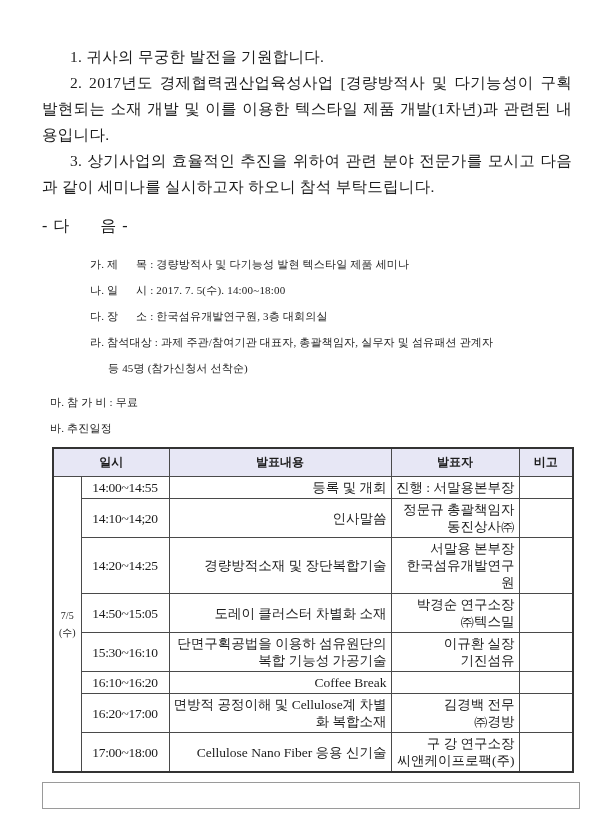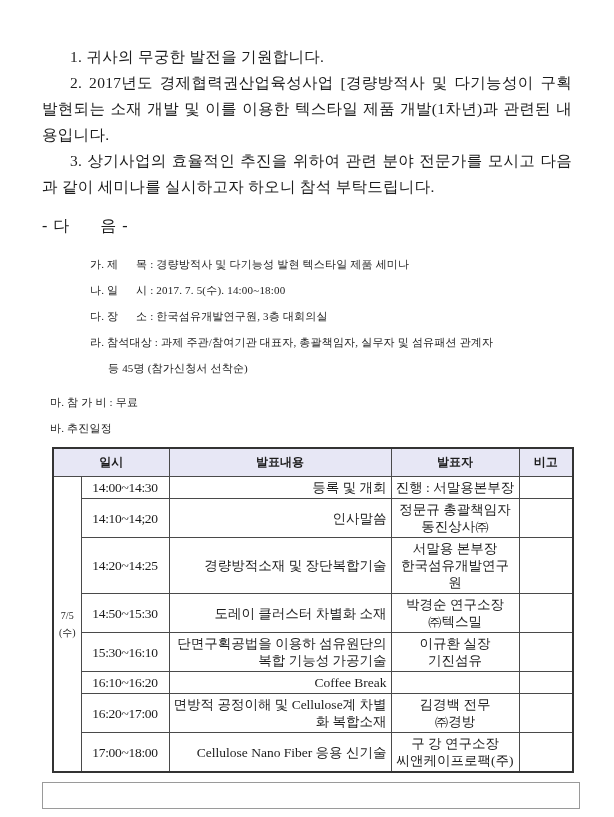--- a/index.html
+++ b/index.html
@@ -83,21 +83,21 @@
     text-align: center;
     white-space: nowrap;
     padding: 3px 1px;
     letter-spacing: -0.3px;
   }
   td.content-cell {
     text-align: right;
     padding-left: 8px;
   }
   td.presenter-cell {
-    text-align: center;
+    text-align: right;
     white-space: pre-line;
     padding-left: 6px;
   }
   td.note-cell { }
 
   .contact-box {
     box-sizing: border-box;
     margin-top: 9px;
     width: 538px;
     border: 1px solid #9a9a9a;
@@ -142,41 +142,41 @@
         <th colspan="2">일시</th>
         <th>발표내용</th>
         <th>발표자</th>
         <th>비고</th>
       </tr>
     </thead>
     <tbody>
       <tr>
         <td class="date-cell" rowspan="8">7/5
 (수)</td>
-        <td class="time-cell">14:00~14:30</td>
+        <td class="time-cell">14:00~14:55</td>
         <td class="content-cell">등록 및 개회</td>
         <td class="presenter-cell">진행 : 서말용본부장</td>
         <td class="note-cell"></td>
       </tr>
       <tr>
         <td class="time-cell">14:10~14;20</td>
         <td class="content-cell">인사말씀</td>
         <td class="presenter-cell">정문규 총괄책임자
 동진상사㈜</td>
         <td class="note-cell"></td>
       </tr>
       <tr>
         <td class="time-cell">14:20~14:25</td>
         <td class="content-cell">경량방적소재 및 장단복합기술</td>
         <td class="presenter-cell">서말용 본부장
 한국섬유개발연구원</td>
         <td class="note-cell"></td>
       </tr>
       <tr>
-        <td class="time-cell">14:50~15:30</td>
+        <td class="time-cell">14:50~15:05</td>
         <td class="content-cell">도레이 클러스터 차별화 소재</td>
         <td class="presenter-cell">박경순 연구소장
 ㈜텍스밀</td>
         <td class="note-cell"></td>
       </tr>
       <tr>
         <td class="time-cell">15:30~16:10</td>
         <td class="content-cell">단면구획공법을 이용하 섬유원단의 복합 기능성 가공기술</td>
         <td class="presenter-cell">이규환 실장
 기진섬유</td>

